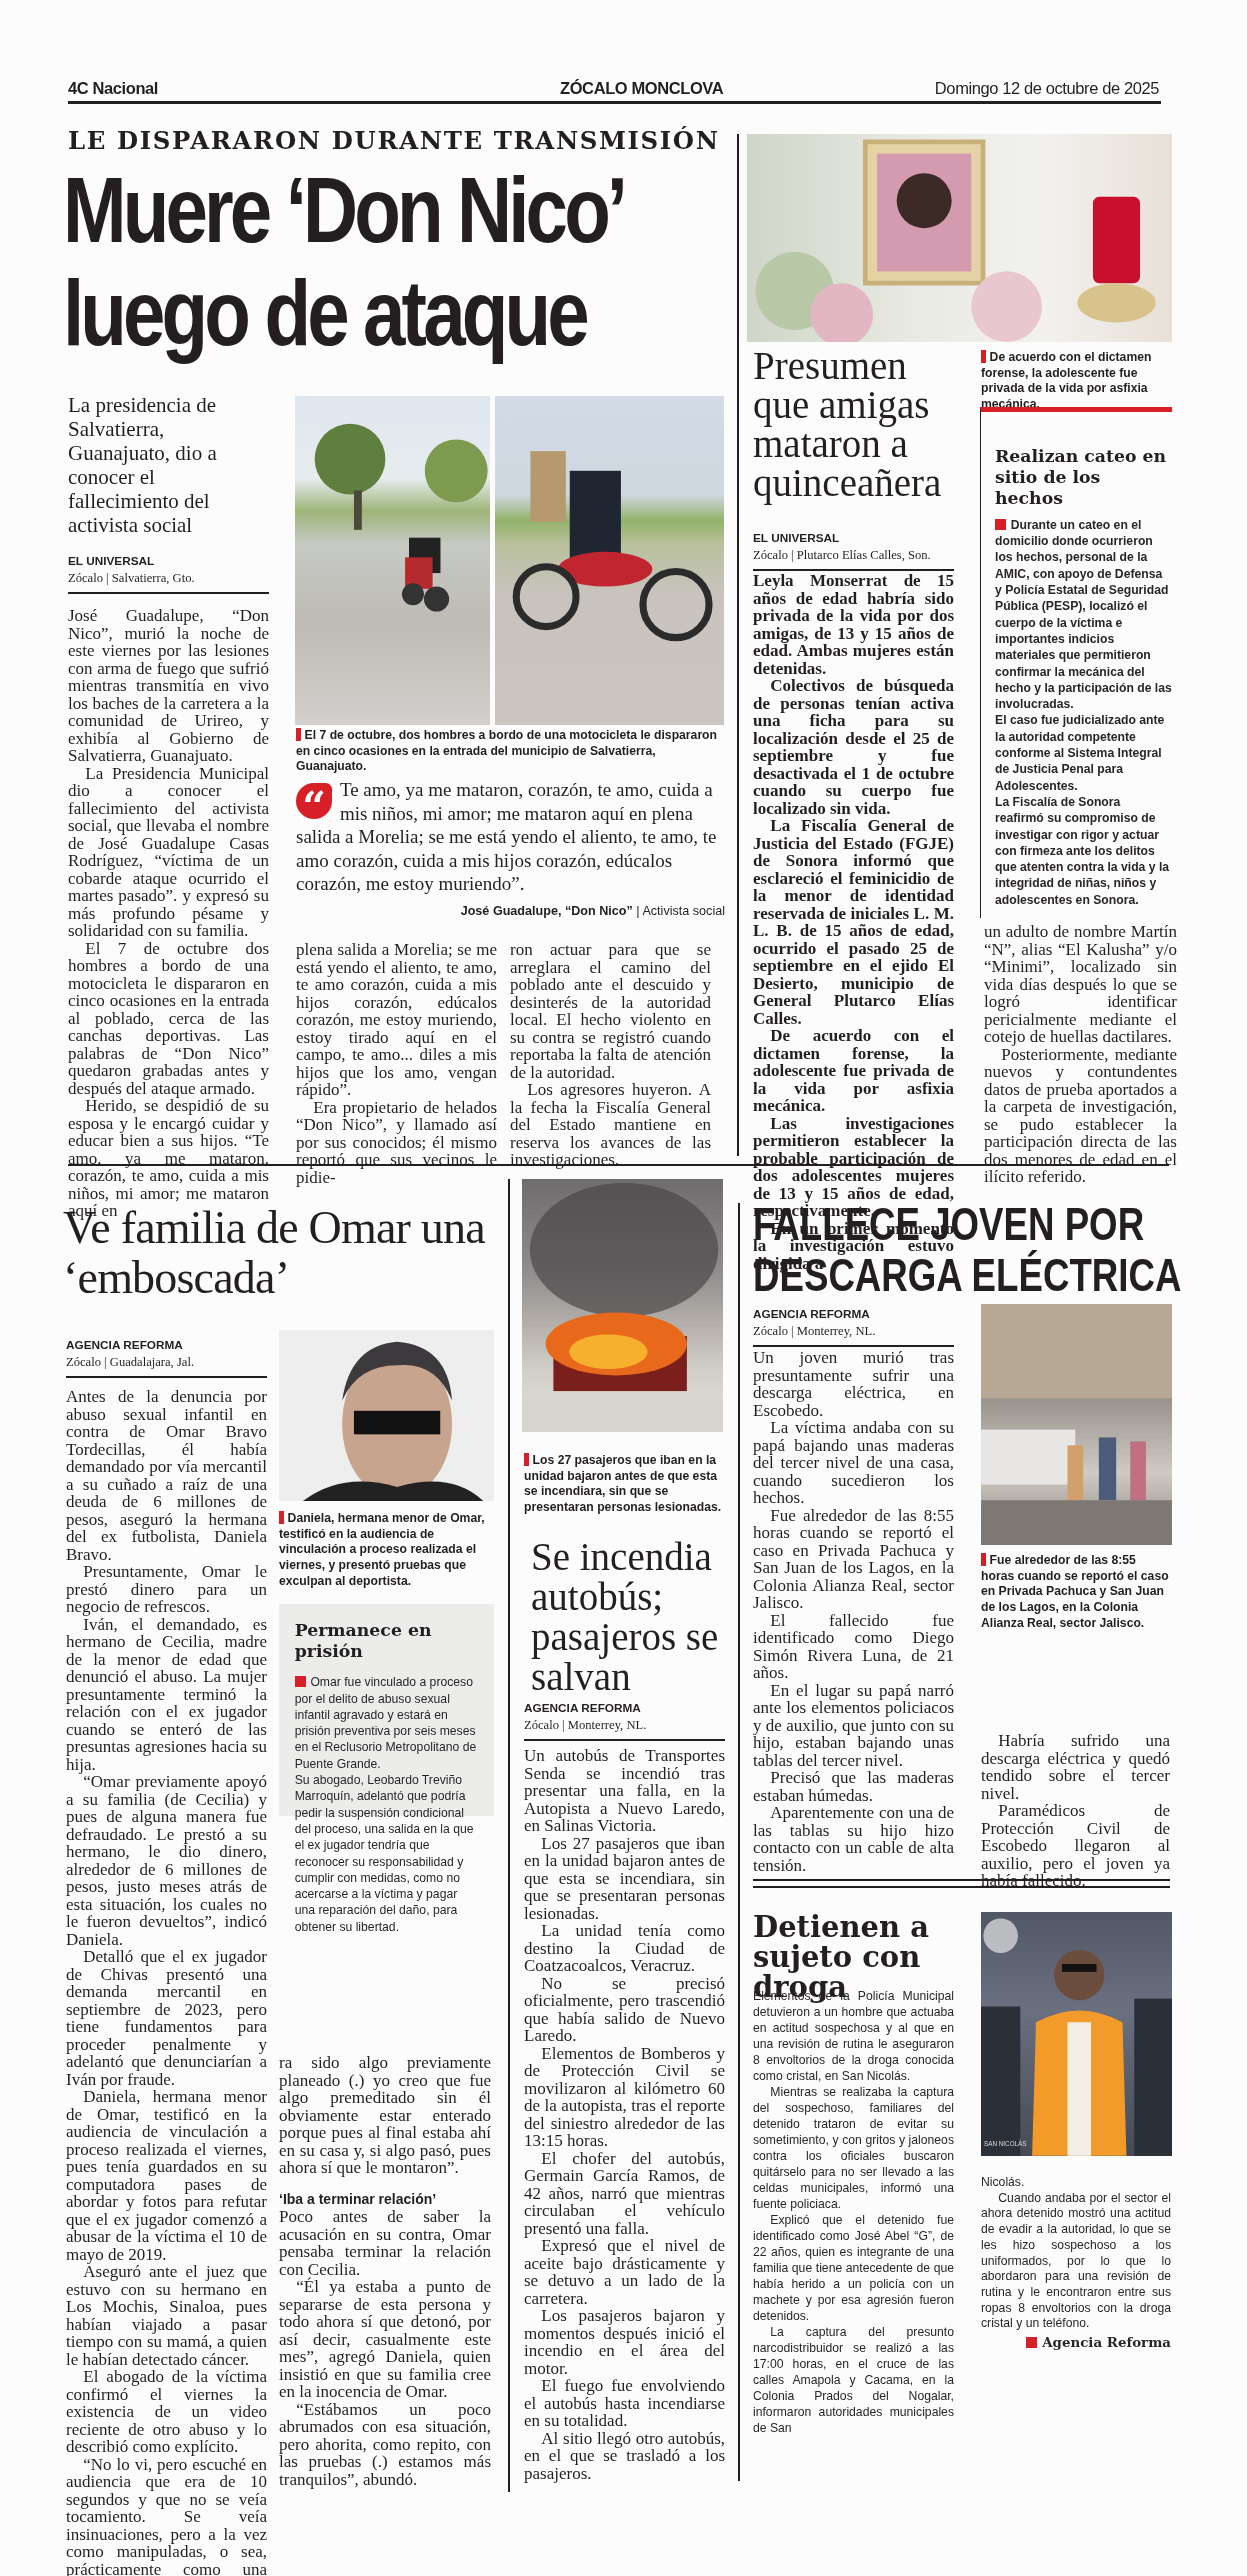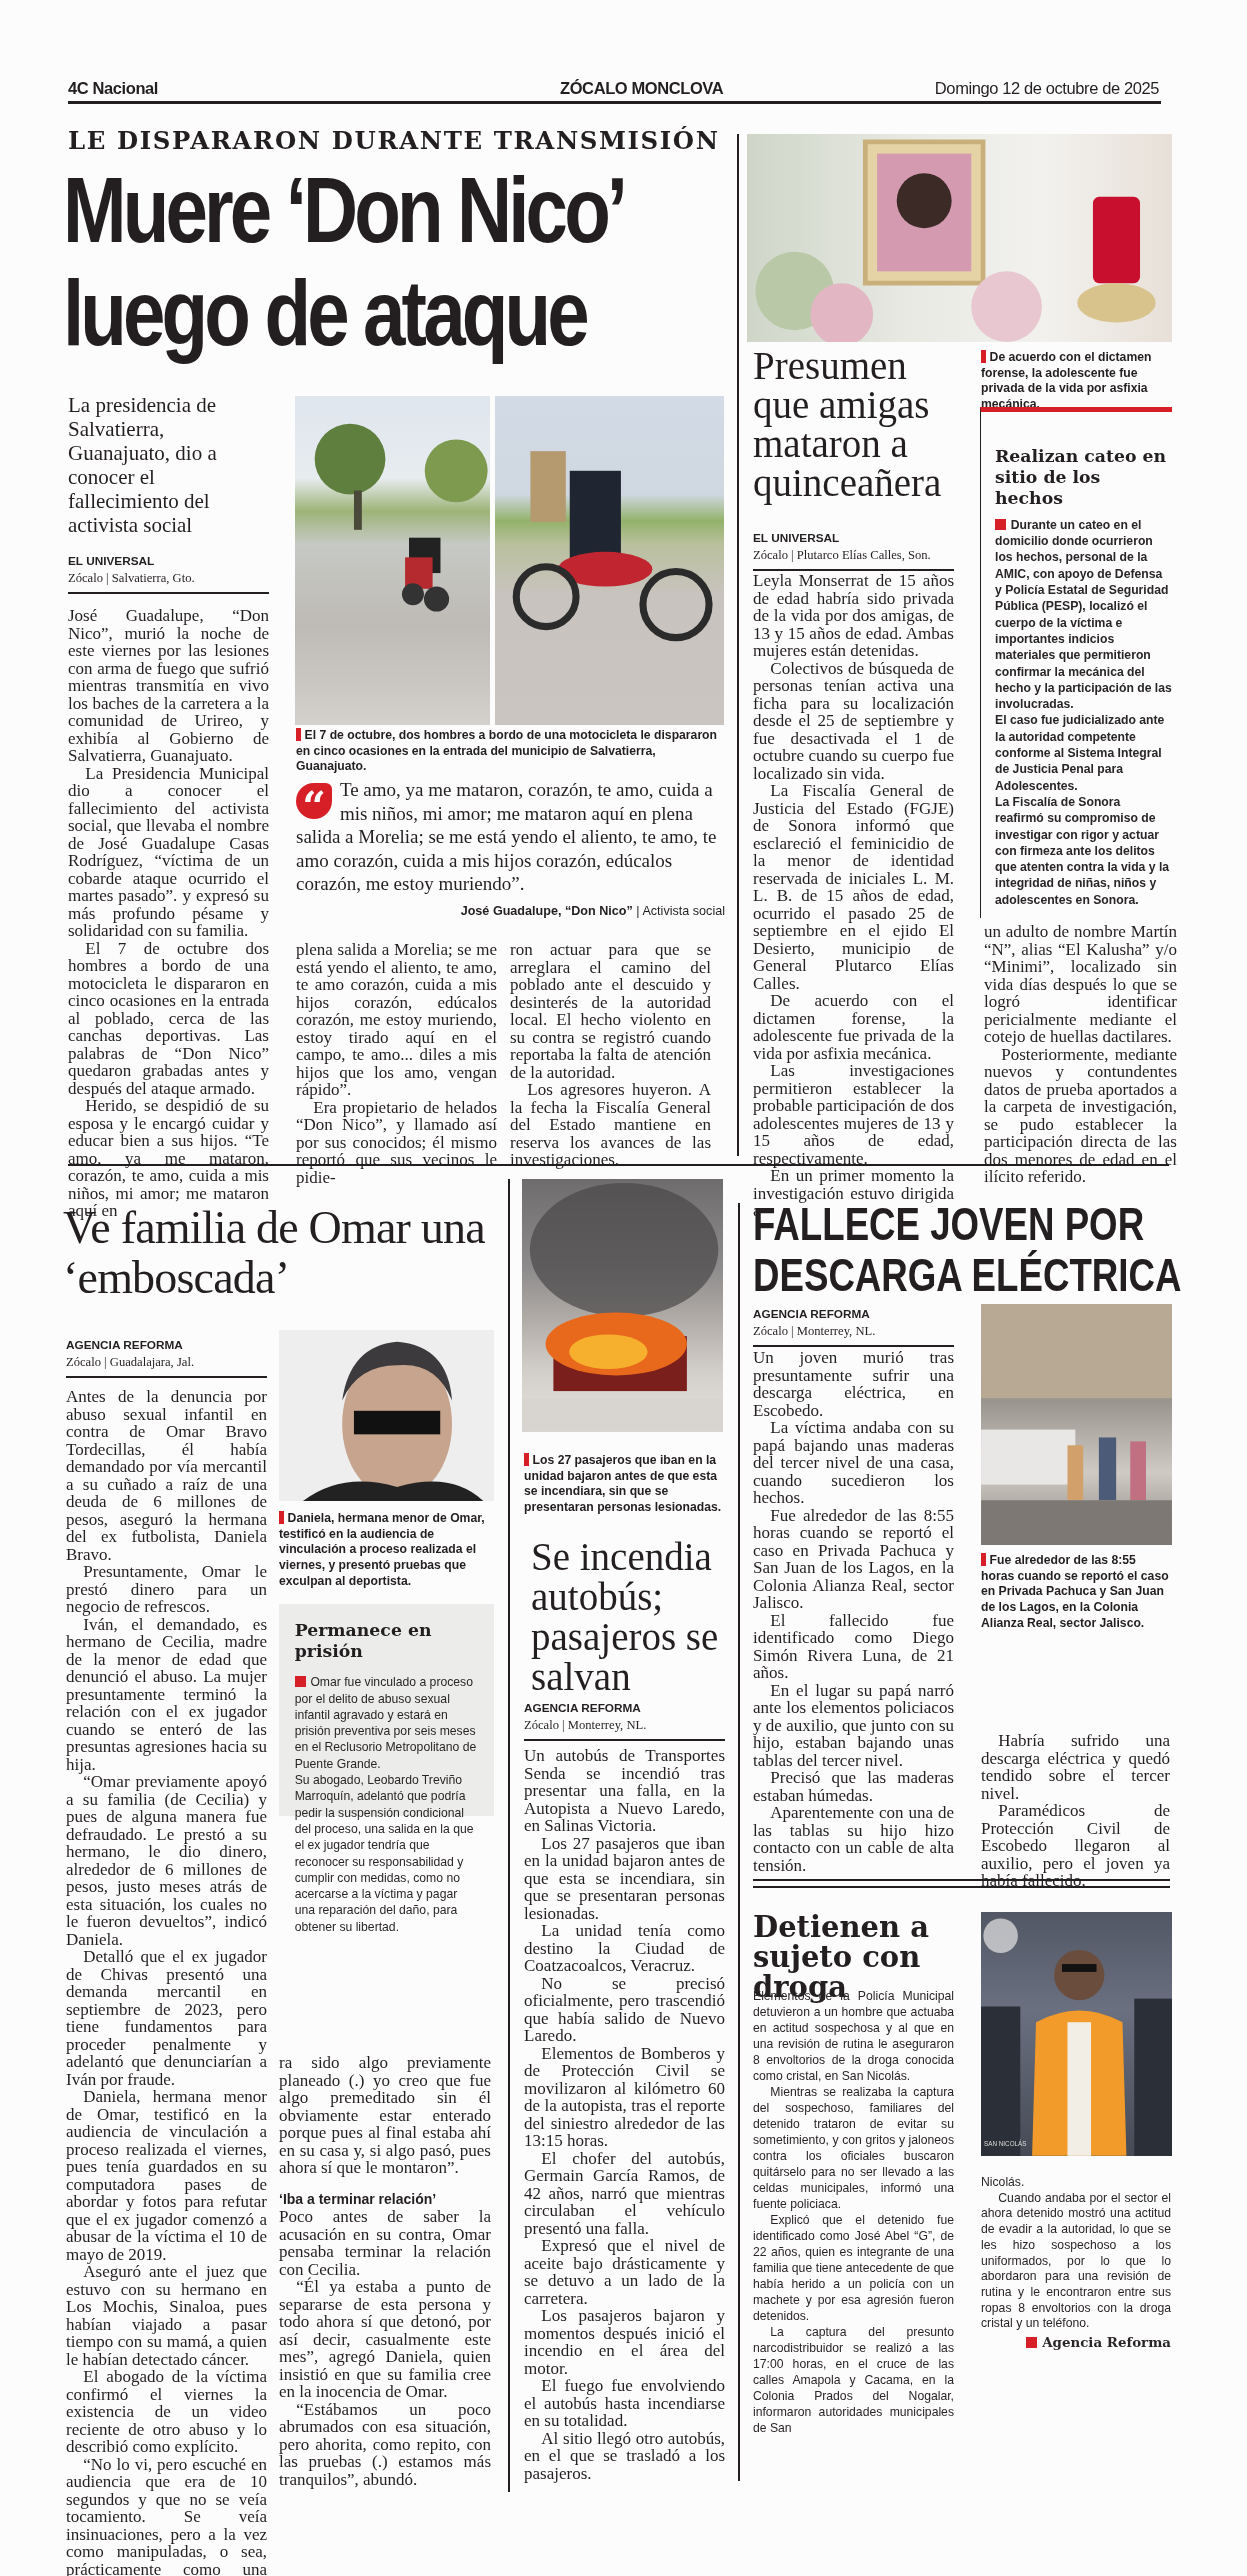--- a/index.html
+++ b/index.html
@@ -116,21 +116,21 @@
 <div class="abs caption" style="left:981px;top:350px;width:190px;font-size:12.2px;">
   <span class="mark"></span><span>De acuerdo con el dictamen forense, la adolescente fue privada de la vida por asfixia mecánica.</span>
 </div>
 
 <div class="abs" style="left:753px;top:346px;width:204px;font-family:'Liberation Serif',serif;font-size:39px;line-height:39px;">Presumen que amigas mataron a quinceañera</div>
 <div class="abs" style="left:753px;top:531px;width:201px;">
   <div class="byline-agency">EL UNIVERSAL</div>
   <div class="byline-place">Zócalo | Plutarco Elías Calles, Son.</div>
   <div class="byline-rule"></div>
 </div>
-<div class="abs body" style="left:753px;top:572px;width:201px;">
+<div class="abs body" style="left:753px;top:572px;width:201px;font-weight:bold;">
   <p class="first">Leyla Monserrat de 15 años de edad habría sido privada de la vida por dos amigas, de 13 y 15 años de edad. Ambas mujeres están detenidas.</p>
   <p>Colectivos de búsqueda de personas tenían activa una ficha para su localización desde el 25 de septiembre y fue desactivada el 1 de octubre cuando su cuerpo fue localizado sin vida.</p>
   <p>La Fiscalía General de Justicia del Estado (FGJE) de Sonora informó que esclareció el feminicidio de la menor de identidad reservada de iniciales L. M. L. B. de 15 años de edad, ocurrido el pasado 25 de septiembre en el ejido El Desierto, municipio de General Plutarco Elías Calles.</p>
   <p>De acuerdo con el dictamen forense, la adolescente fue privada de la vida por asfixia mecánica.</p>
   <p>Las investigaciones permitieron establecer la probable participación de dos adolescentes mujeres de 13 y 15 años de edad, respectivamente.</p>
   <p>En un primer momento la investigación estuvo dirigida a</p>
 </div>
 
 <div class="abs" style="left:980px;top:407px;width:192px;height:511px;border-left:1.6px solid #231f20;border-top:5.5px solid #d71f27;padding:14px 0 0 14px;">
   <div style="font-family:'DejaVu Serif',serif;font-weight:bold;font-size:17.3px;line-height:21px;margin-top:20px;">Realizan cateo en sitio de los hechos</div>

